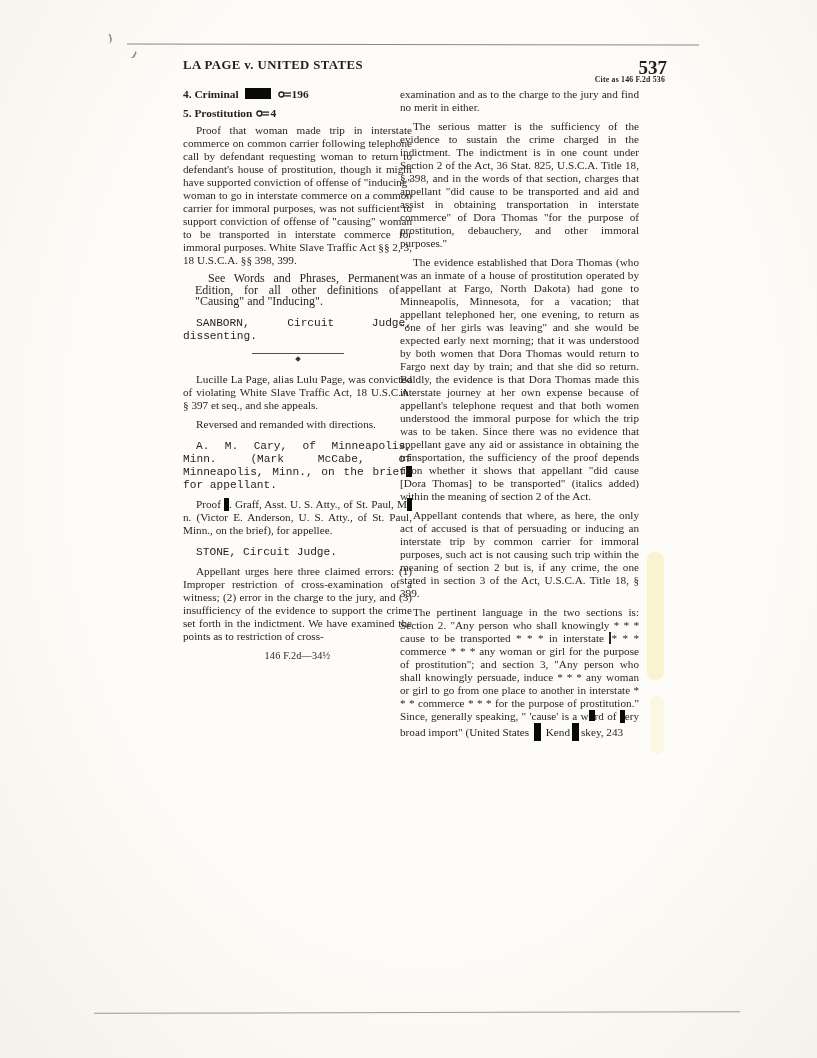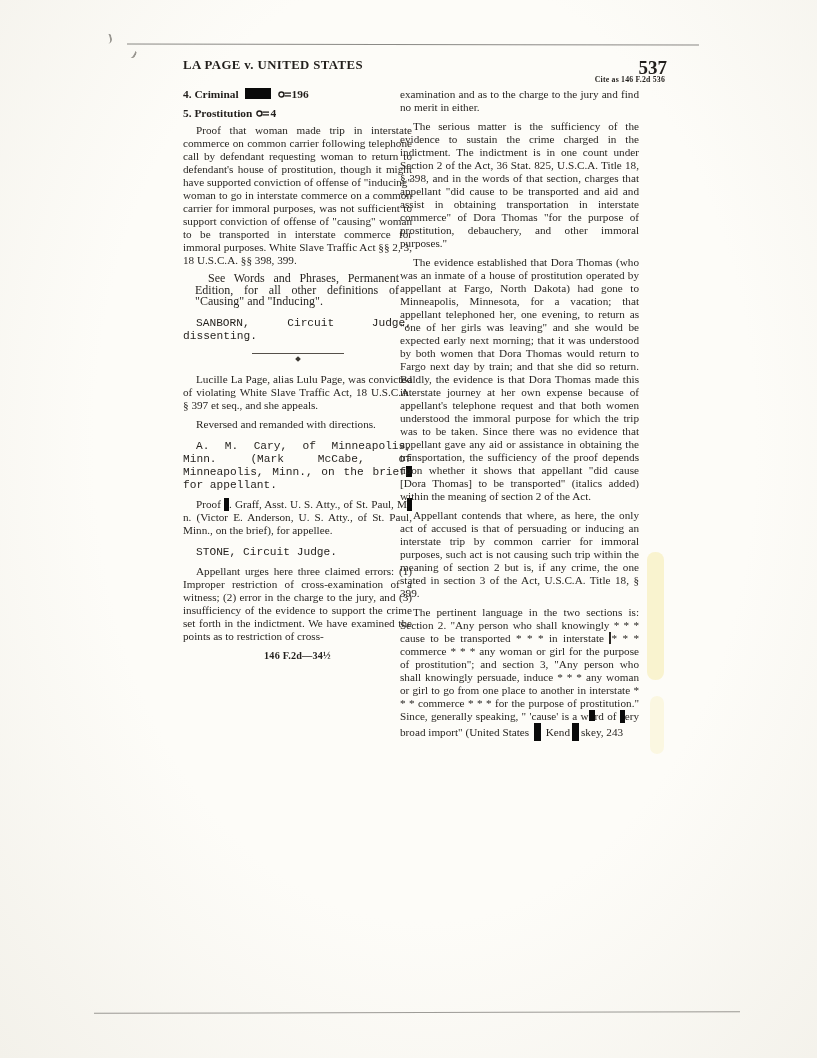--- a/index.html
+++ b/index.html
@@ -27,21 +27,21 @@
   .col{position:absolute;top:88px;}
   .col.left{left:183px;width:229px;}
   .col.right{left:400px;width:239px;font-family:Liberation Serif, serif;}
   p{margin:0 0 6px;font-size:11.2px;line-height:13px;text-align:justify;text-indent:13px;}
   .no-indent{text-indent:0;}
   .hn-title{font-weight:bold;text-indent:0;margin:6px 0 4px;font-size:11.4px;}
   .hn-title.first{margin-top:0;}
   .keynum-text{font-weight:bold;}
   .see-note{font-size:12px;line-height:11.6px;margin:2px 13px 9px 12px;}
   .sp-above{margin-top:9px;font-family:Liberation Mono, monospace;}
-  .folio{text-align:center;text-indent:0;font-weight:bold;font-size:10.2px;margin-top:4px;letter-spacing:.2px;}
+  .folio{text-align:center;text-indent:0;font-weight:normal;font-size:10.2px;margin-top:4px;letter-spacing:.2px;}
   
   .separator{margin:10px auto 12px;width:92px;}
   .sep-line{border-top:1px solid #55504a;height:0;}
   .sep-diamond{width:4px;height:4px;background:#3c3832;transform:rotate(45deg);margin:3px auto 0;}
   
   .keynum{display:inline-block;vertical-align:-1px;margin:0 1px 0 4px;}
   .keynum svg{display:block;}
   
   .redact{display:inline-block;background:#0a0a0a;vertical-align:-2px;}
   .r-wide{width:26px;height:11px;margin:0 3px;vertical-align:-1px;}

